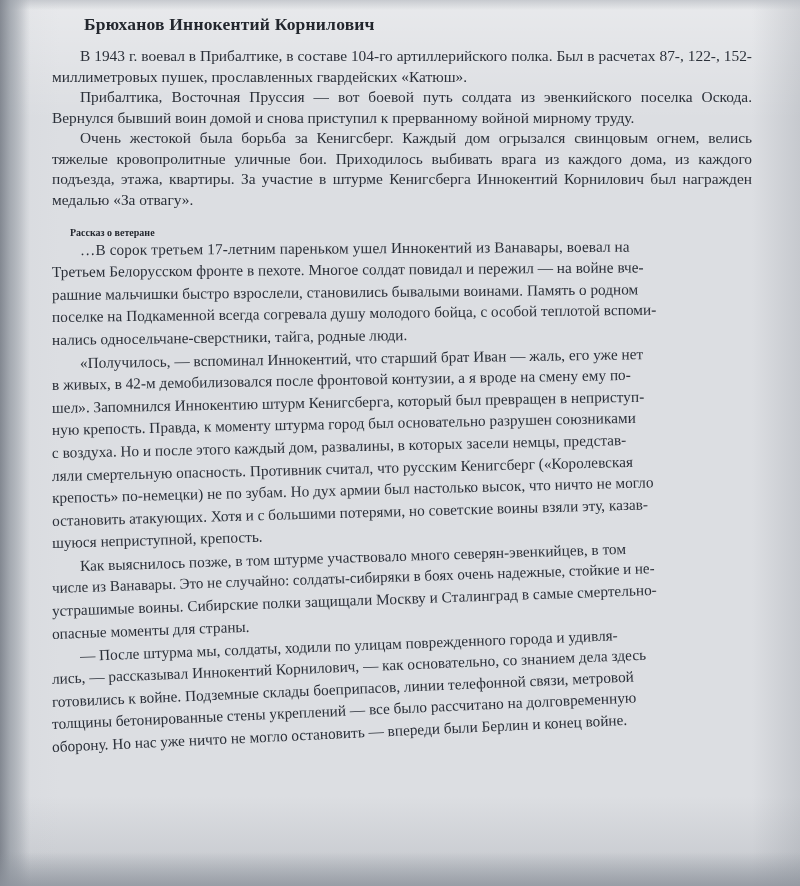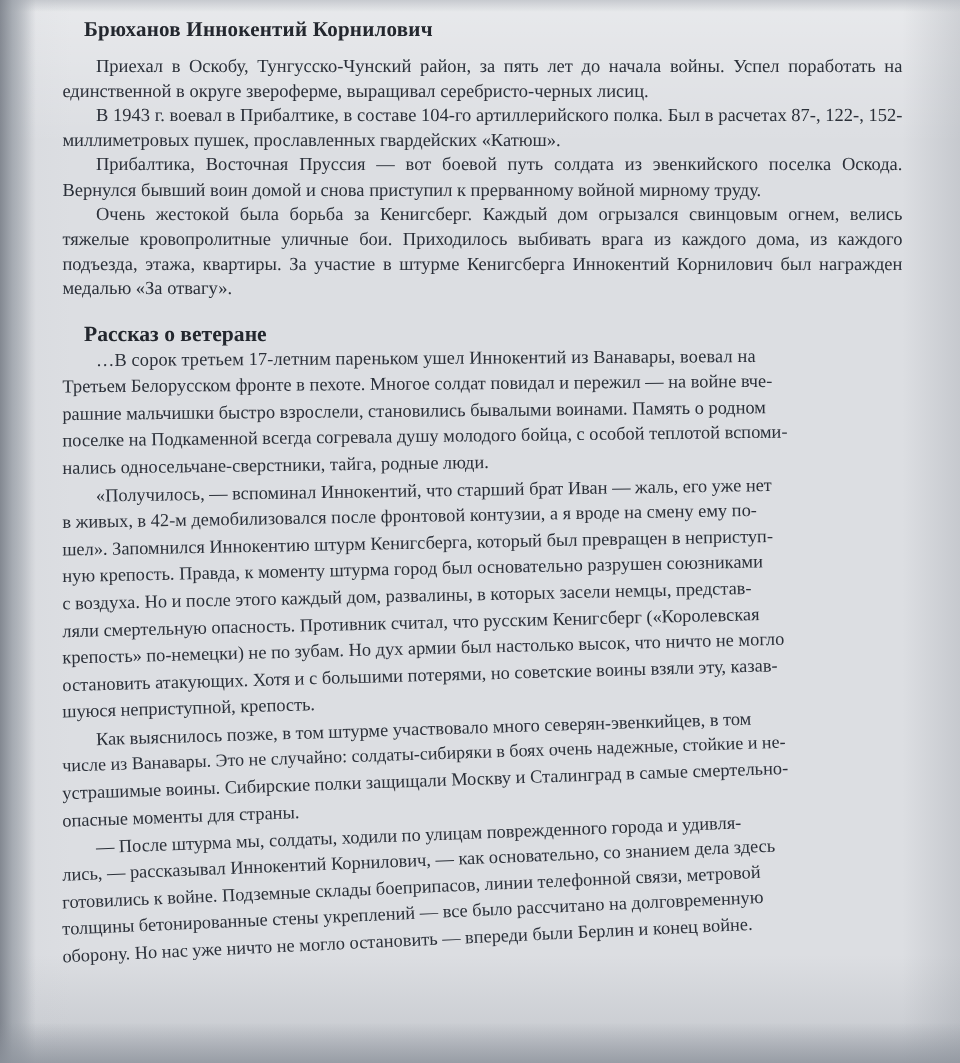--- a/index.html
+++ b/index.html
@@ -28,26 +28,26 @@
   }
   .content {
     position: absolute;
     left: 52px;
     top: 14px;
     width: 700px;
   }
   h1.doc-title {
     font-size: 17.5px;
     font-weight: bold;
-    margin: 0 0 11px 18px;
+    margin: 0 0 11px 32px;
     letter-spacing: 0.2px;
     color: #23272e;
   }
   h2.section-title {
-    font-size: 18px;
+    font-size: 10px;
     font-weight: bold;
     margin: 16px 0 3px 18px;
     color: #23272e;
   }
   p.para {
     font-size: 15.4px;
     line-height: 1.335;
     margin: 0;
     text-align: justify;
     text-indent: 28px;
@@ -94,21 +94,20 @@
 <div class="page">
   <div class="scan-edge-top"></div>
   <div class="scan-edge-left"></div>
   <div class="scan-edge-bottom"></div>
 
   <div class="content">
 
     <h1 class="doc-title">Брюханов Иннокентий Корнилович</h1>
 
     <div class="block-one">
-      <p class="para">Приехал в Оскобу, Тунгусско-Чунский район, за пять лет до начала войны. Успел поработать на единственной в округе звероферме, выращивал серебристо-черных лисиц.</p>
       <p class="para">В 1943 г. воевал в Прибалтике, в составе 104-го артиллерийского полка. Был в расчетах 87-, 122-, 152-миллиметровых пушек, прославленных гвардейских «Катюш».</p>
       <p class="para">Прибалтика, Восточная Пруссия — вот боевой путь солдата из эвенкийского поселка Оскода. Вернулся бывший воин домой и снова приступил к прерванному войной мирному труду.</p>
       <p class="para">Очень жестокой была борьба за Кенигсберг. Каждый дом огрызался свинцовым огнем, велись тяжелые кровопролитные уличные бои. Приходилось выбивать врага из каждого дома, из каждого подъезда, этажа, квартиры. За участие в штурме Кенигсберга Иннокентий Корнилович был награжден медалью «За отвагу».</p>
     </div>
 
     <h2 class="section-title">Рассказ о ветеране</h2>
 
     <div class="lines" style="height: 529.8px; display: block;">
       <span class="ln" style="margin-left: 0px; transform: rotate(-0.35deg); letter-spacing: 0.1px; position: absolute; left: 28px; top: 0px;">…В сорок третьем 17-летним пареньком ушел Иннокентий из Ванавары, воевал на</span>
       <span class="ln" style="transform: rotate(-0.45deg); position: absolute; left: 0px; margin-left: 0px; top: 22.6px;">Третьем Белорусском фронте в пехоте. Многое солдат повидал и пережил — на войне вче-</span>

